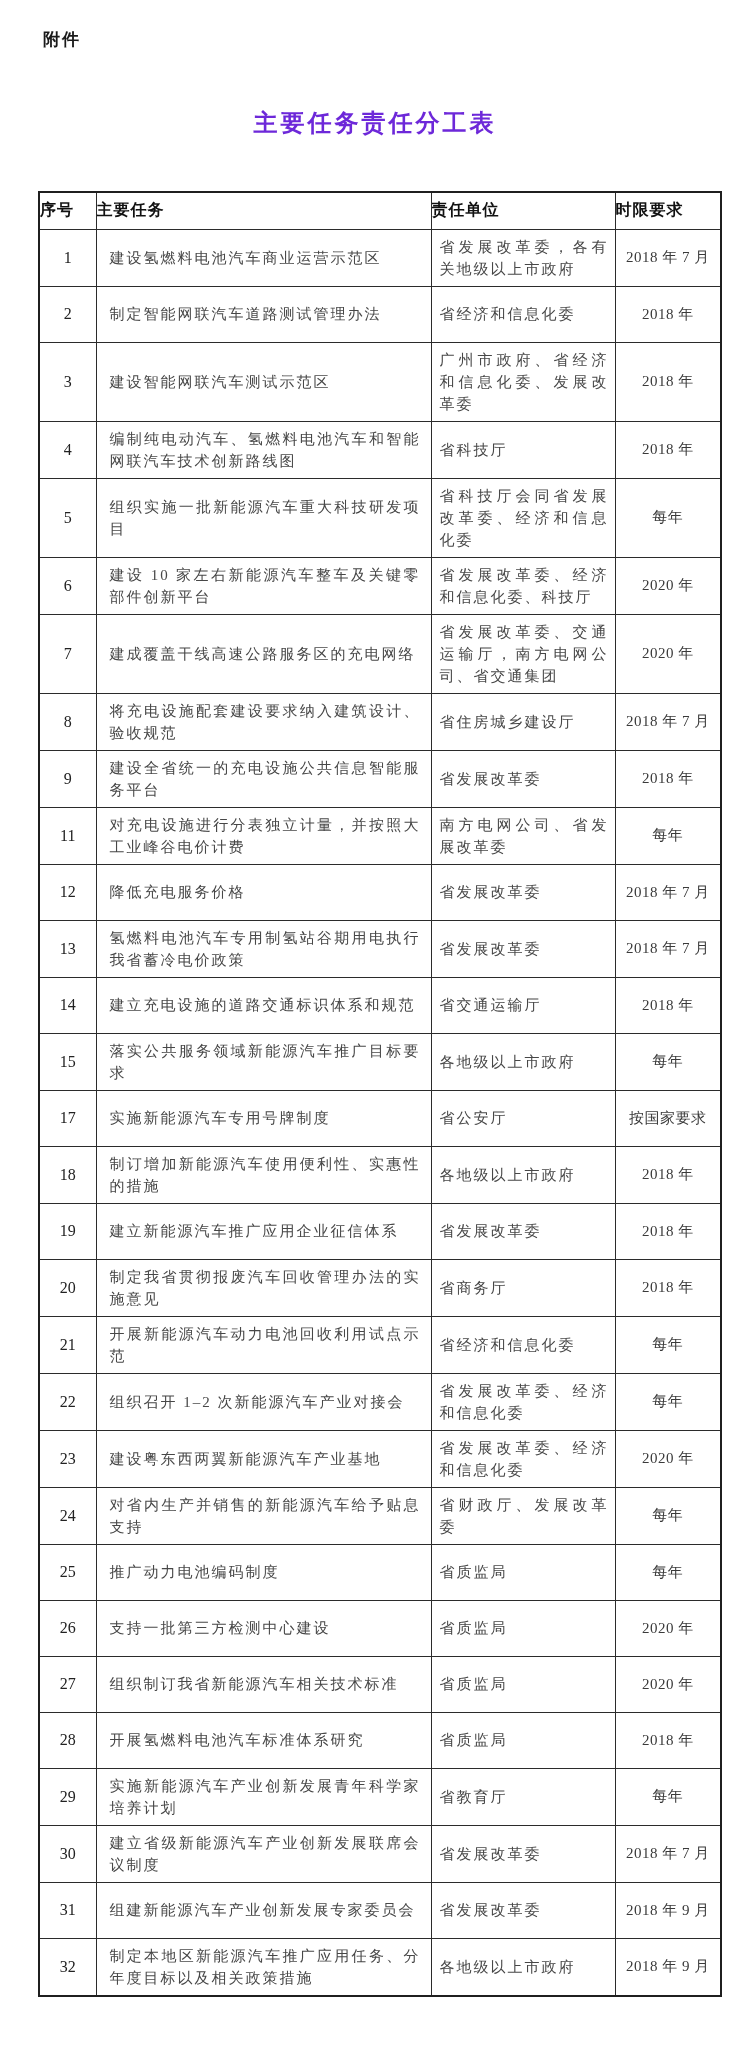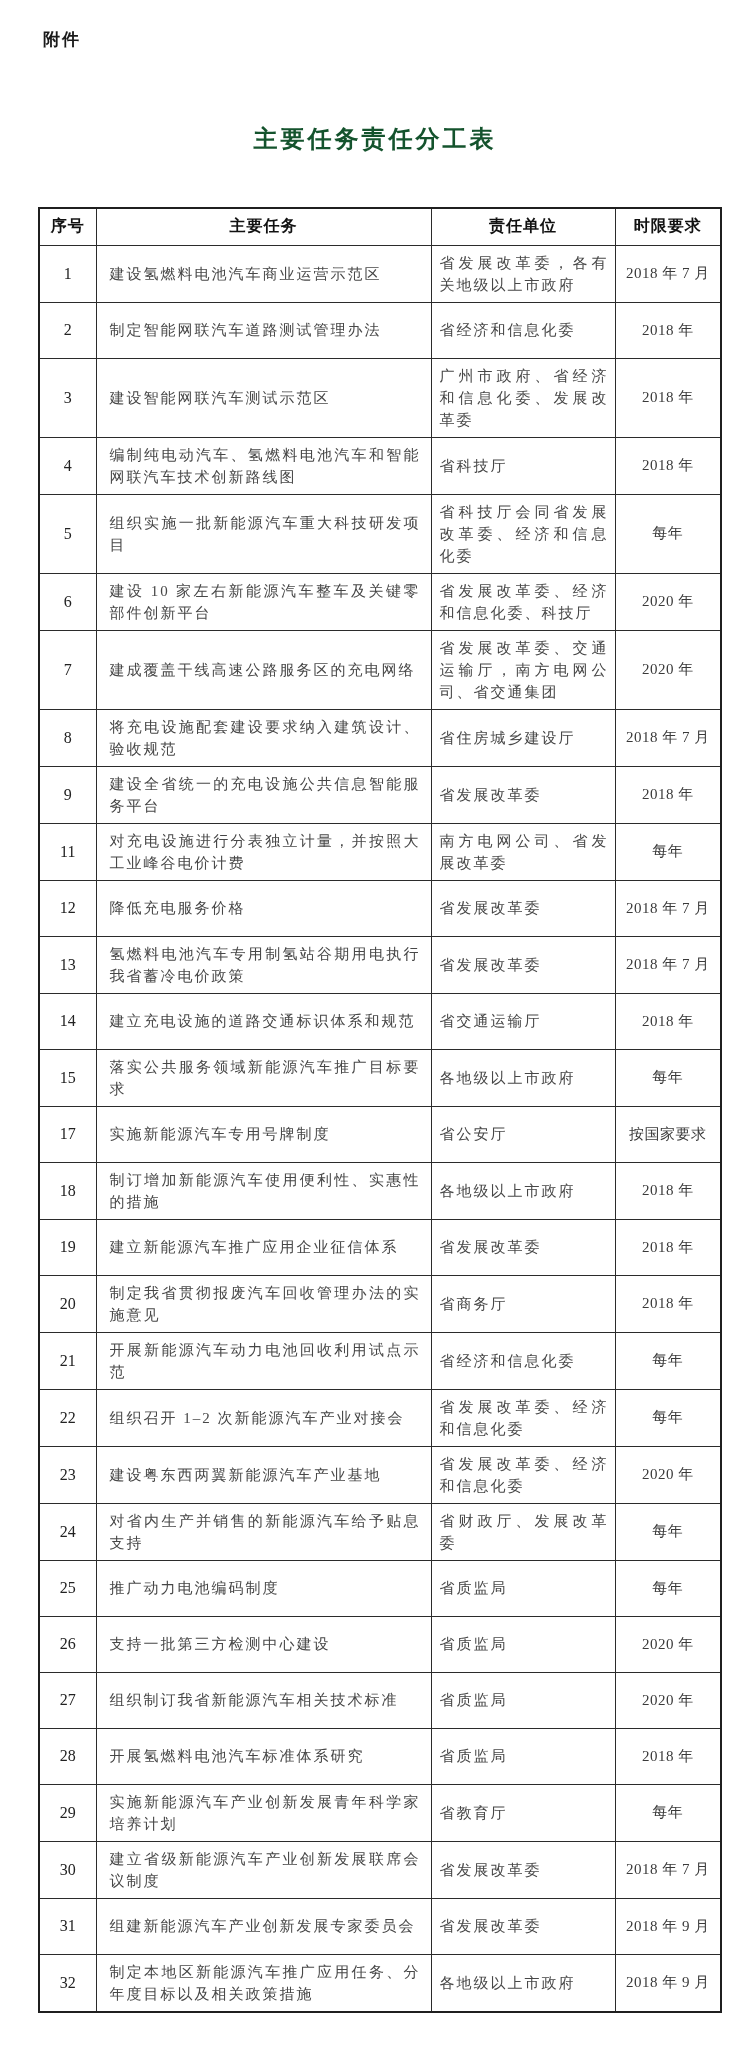--- a/index.html
+++ b/index.html
@@ -21,23 +21,23 @@
     font-size: 17px;
     color: #1a1a1a;
     margin-left: 13px;
     letter-spacing: 2px;
   }
   .doc-title {
     text-align: center;
     font-family: "Liberation Serif", "DejaVu Serif", serif;
     font-weight: 700;
     font-size: 24px;
-    color: #14532d;
+    color: #6d28d9;
     letter-spacing: 3px;
-    margin-top: 72px;
+    margin-top: 56px;
     margin-bottom: 0;
   }
   .table-wrap {
     margin-top: 52px;
     margin-left: 8px;
   }
   table.task-table {
     border-collapse: collapse;
     table-layout: fixed;
     width: 682px;
@@ -54,21 +54,21 @@
     box-sizing: border-box;
     overflow: hidden;
   }
   table.task-table { border: 2px solid #1f1f1f; }
   table.task-table th {
     font-family: "Liberation Sans", "DejaVu Sans", sans-serif;
     font-weight: 700;
     font-size: 16px;
     color: #111111;
     height: 37px;
-    text-align: center;
+    text-align: left;
     letter-spacing: 1px;
     padding: 2px 0;
   }
   table.task-table tr.data-row { height: 56px; }
   td.cell-no {
     text-align: center;
     font-size: 16px;
     color: #222222;
     font-family: "Liberation Serif", "DejaVu Serif", serif;
     padding: 4px 2px;

